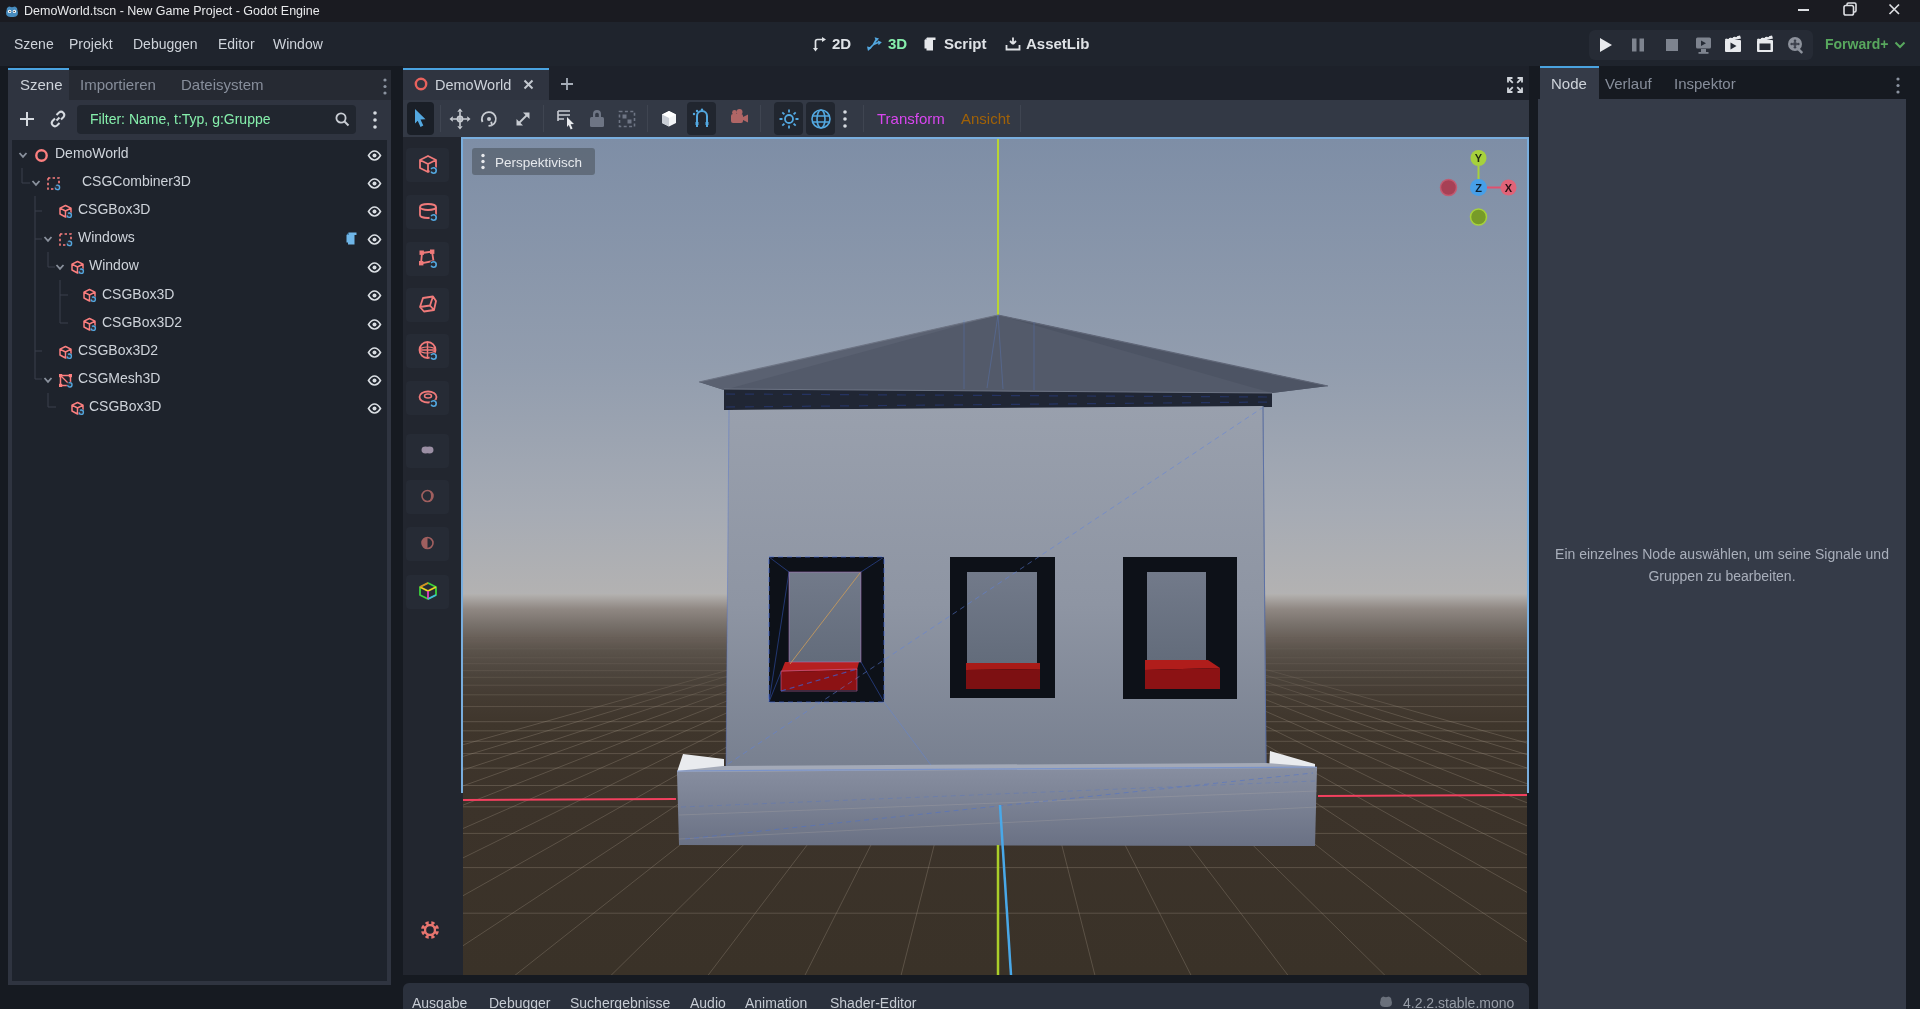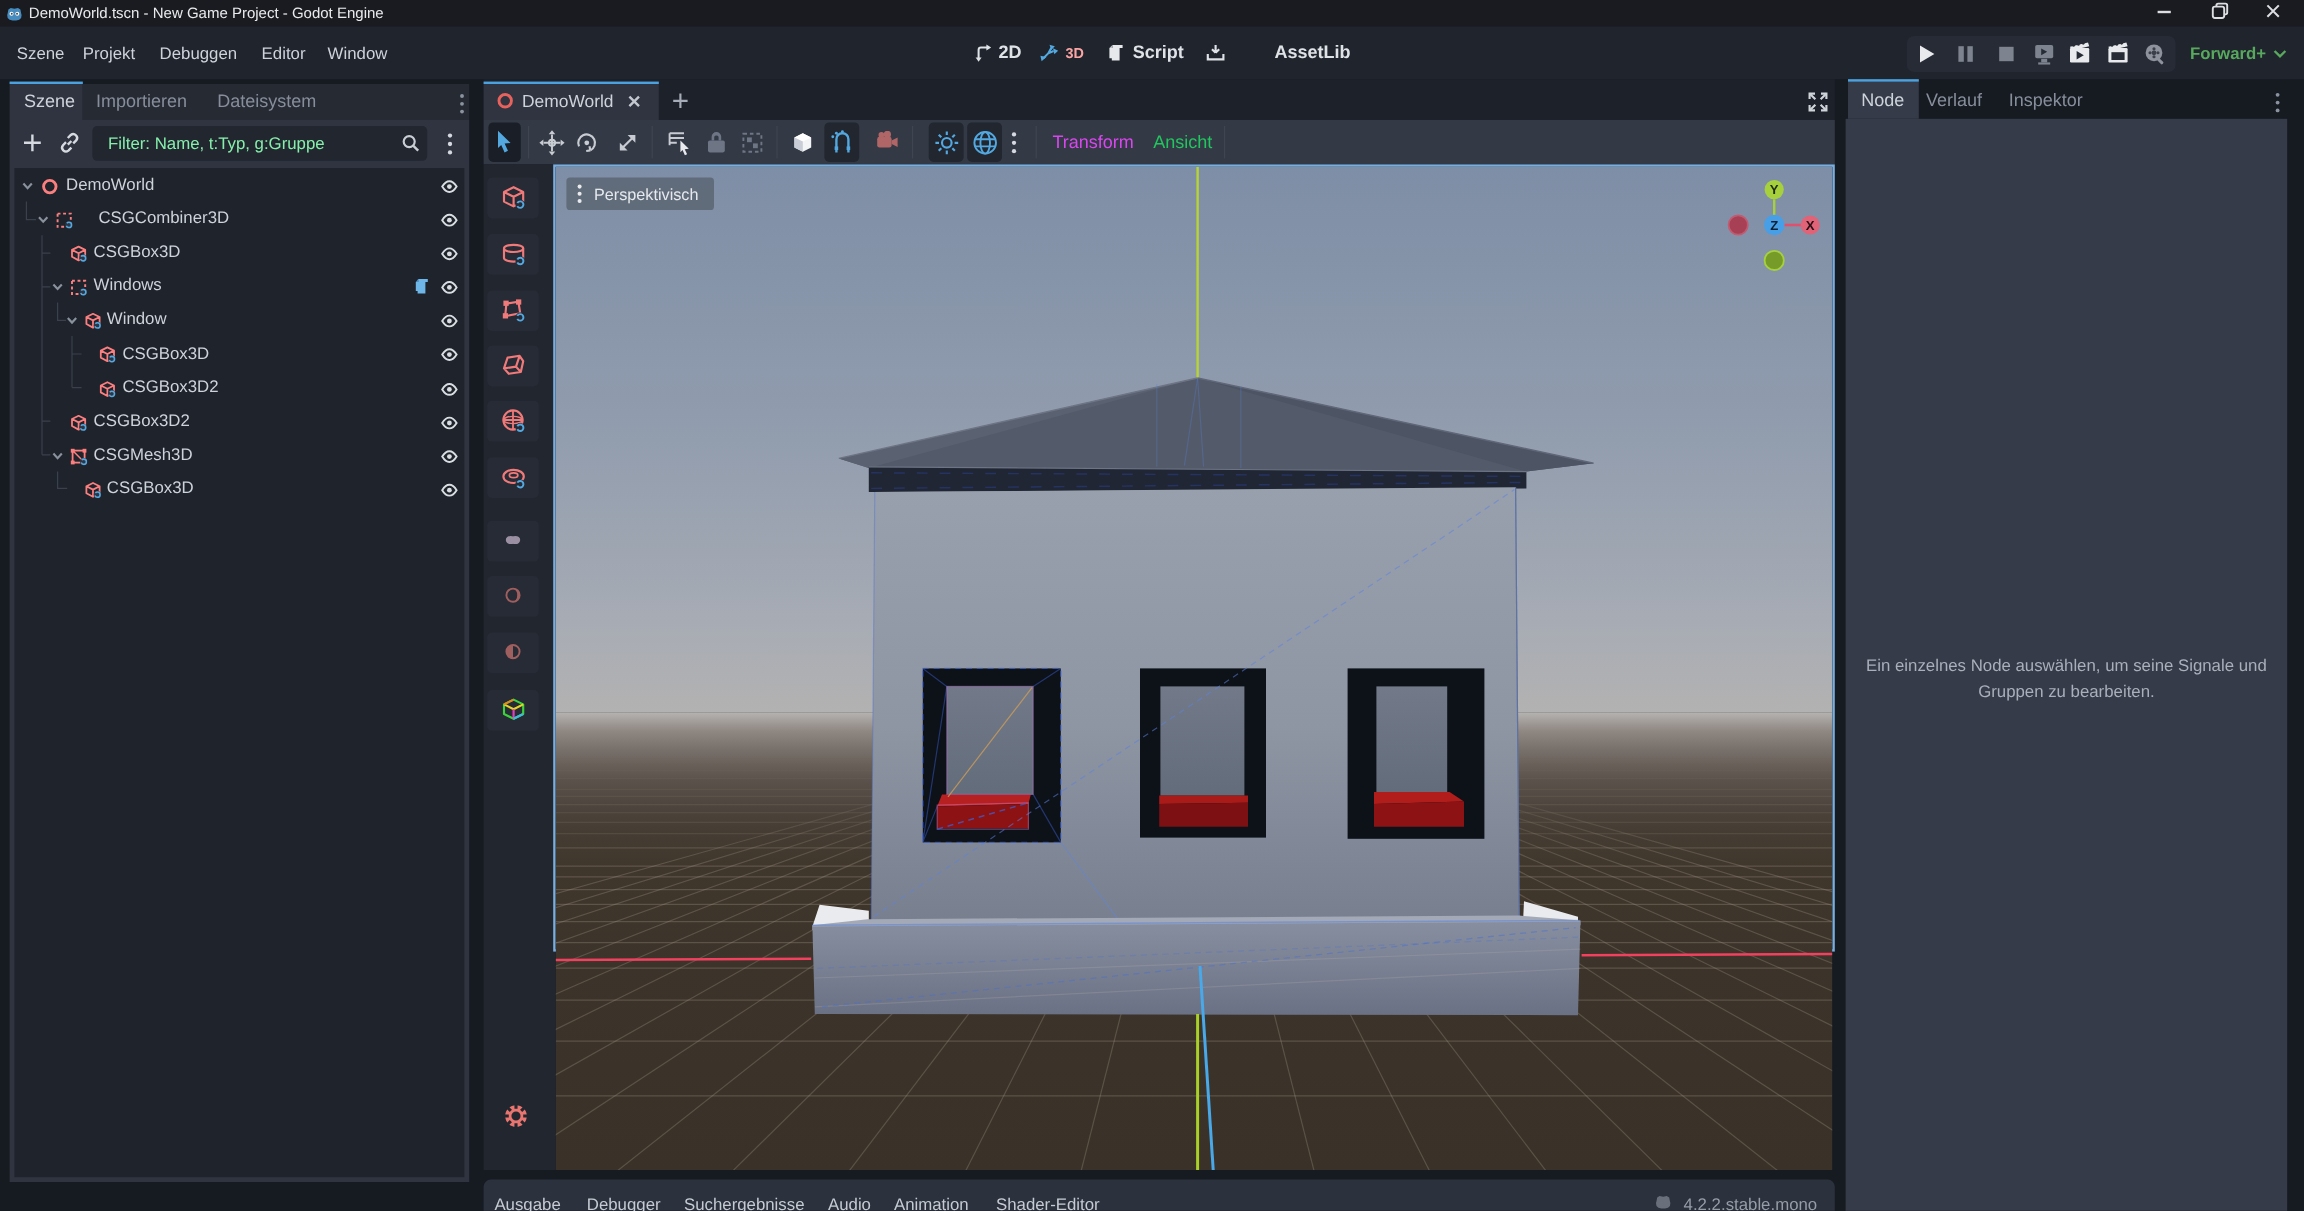--- a/index.html
+++ b/index.html
@@ -90,31 +90,31 @@
       <path d="M10 1 L14 3.5 L10 6 Z" fill="#dfe2e6"></path>
       <path d="M1 12 L6 12 L3.5 15.5 Z" fill="#dfe2e6"></path>
   </svg>
   <div class="mitem" style="left:832px;font-weight:bold;font-size:15px;color:#dfe2e6;">2D</div>
   <svg class="abs" style="left:866px;top:14px" width="17" height="16" viewBox="0 0 17 16">
     <path d="M3.5 12.5 L7.5 8.5 M7.5 8.5 L10 4 M7.5 8.5 L12 6.5" stroke="#53a8e0" stroke-width="1.7" fill="none"></path>
       <path d="M8.6 1.2 L13 2.6 L10 5.8 Z" fill="#53a8e0"></path>
       <path d="M11.5 4.3 L15.8 6.2 L12.6 9.2 Z" fill="#53a8e0"></path>
       <path d="M1 10.5 L6 11.5 L2 15 Z" fill="#53a8e0"></path>
   </svg>
-  <div class="mitem" style="left:888px;font-weight:bold;font-size:12px;color:#fca5a5;">3D</div>
+  <div class="mitem" style="left:888px;font-weight:bold;font-size:15px;color:#86efac;">3D</div>
   <svg class="abs" style="left:922px;top:14px" width="16" height="16" viewBox="0 0 16 16">
     <path d="M5 1.5 L13.5 1.5 L13.5 4 L11 4 L11 14.5 L4.5 14.5 L4.5 12.5 L2.5 12.5 L2.5 4 L5 4 Z" fill="#e6e8eb"></path>
     <path d="M5 1.5 L5 4 L2.5 4 L5 1.5" fill="#b9bec6"></path>
   </svg>
   <div class="mitem" style="left:944px;font-weight:bold;font-size:15px;color:#dfe2e6;">Script</div>
   <svg class="abs" style="left:1005px;top:14px" width="16" height="16" viewBox="0 0 16 16">
     <path d="M8 1.5 L8 8 M8 8 L5 5 M8 8 L11 5" stroke="#dfe2e6" stroke-width="1.8" fill="none"></path>
     <path d="M1.5 9 L1.5 13.5 L14.5 13.5 L14.5 9" stroke="#dfe2e6" stroke-width="1.8" fill="none"></path>
   </svg>
-  <div class="mitem" style="left:1026px;font-weight:bold;font-size:15px;color:#dfe2e6;margin-left:36px;">AssetLib</div>
+  <div class="mitem" style="left:1026px;font-weight:bold;font-size:15px;color:#dfe2e6;">AssetLib</div>
 
   <div class="abs" style="left:1589px;top:8px;width:224px;height:30px;background:#262b35;border-radius:6px;"></div>
   <svg class="abs" style="left:1589px;top:8px" width="224" height="30" viewBox="0 0 224 30">
     <path d="M11 8 L11 22 L23 15 Z" fill="#e8eaed"></path>
     <rect x="43" y="8.5" width="4.5" height="13" fill="#7e848f"></rect>
       <rect x="50.5" y="8.5" width="4.5" height="13" fill="#7e848f"></rect>
     <rect x="77" y="9" width="12" height="12" fill="#7e848f"></rect>
     <g fill="#7e848f">
         <rect x="107" y="7.5" width="15" height="11" rx="1.5"></rect>
         <rect x="112" y="19" width="5" height="3"></rect>
@@ -415,21 +415,21 @@
     </svg>
 <svg class="abs" style="left:841px;top:108px" width="8" height="22" viewBox="0 0 8 22">
       <g fill="#d6dae0">
         <circle cx="4" cy="4" r="1.8"></circle>
         <circle cx="4" cy="11" r="1.8"></circle>
         <circle cx="4" cy="18" r="1.8"></circle>
       </g>
     </svg>
 <div class="abs" style="left:863px;top:105px;width:1px;height:27px;background:#3f4551;"></div>
 <div class="abs" style="left:877px;top:110px;font-size:15px;color:#d946ef;">Transform</div>
-<div class="abs" style="left:961px;top:110px;font-size:15px;color:#22c55e;">Ansicht</div>
+<div class="abs" style="left:961px;top:110px;font-size:15px;color:#a16207;">Ansicht</div>
 <div class="abs" style="left:1020px;top:105px;width:1px;height:27px;background:#3f4551;"></div>
 
   <div class="abs" style="left:403px;top:137px;width:60px;height:838px;background:#22262f;"></div>
   <div class="abs" style="left:406px;top:148px;width:43px;height:34px;background:#262b35;border-radius:4px;"></div>
 <svg class="abs" style="left:417px;top:154px" width="21" height="21" viewBox="0 0 21 21">
       <path d="M11 2 L19 6 L19 14 L11 18 L3 14 L3 6 Z M3 6 L11 10 L19 6 M11 10 L11 18" stroke="#f07a7a" stroke-width="1.8" fill="none" stroke-linejoin="round"></path>
       <circle cx="16.5" cy="16.5" r="4" fill="#262b35"></circle>
       <circle cx="16.5" cy="16.5" r="2.7" fill="none" stroke="#53a8e0" stroke-width="1.6" stroke-dasharray="7 2.6"></circle>
     </svg>
 <div class="abs" style="left:406px;top:195px;width:43px;height:34px;background:#262b35;border-radius:4px;"></div>

